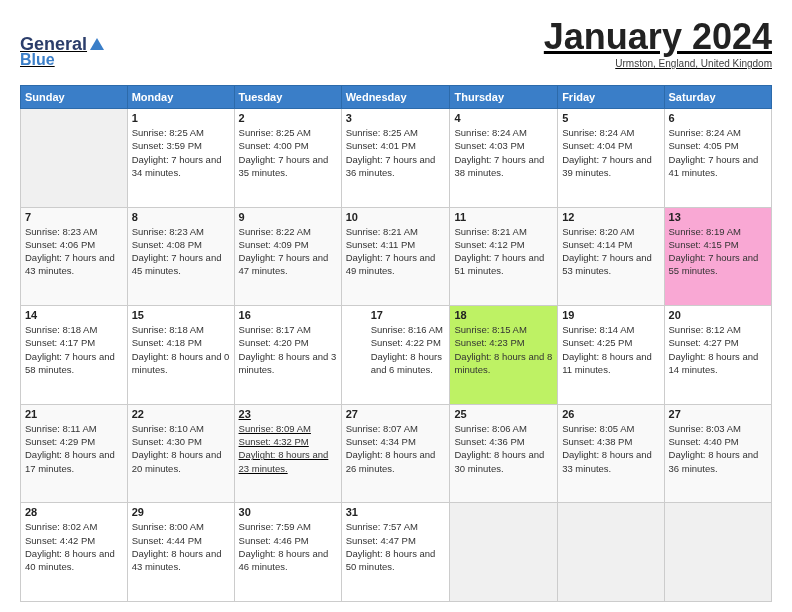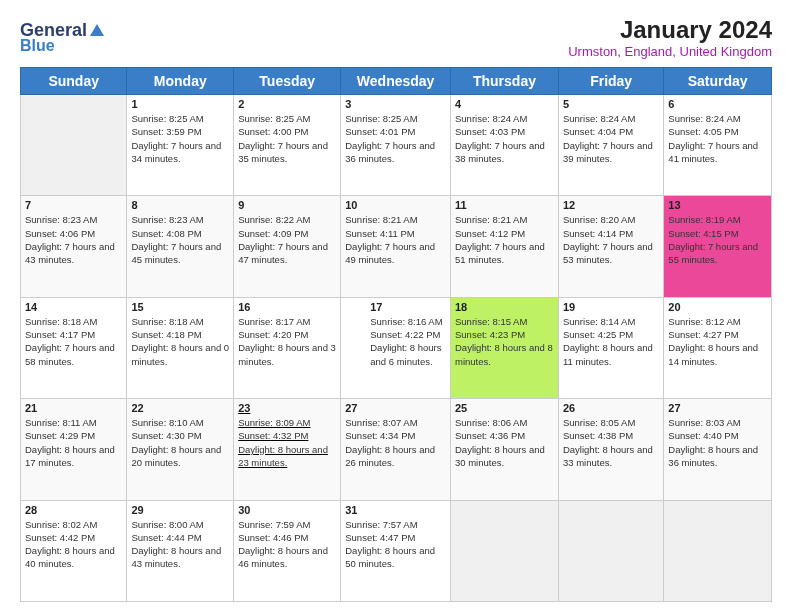--- a/index.html
+++ b/index.html
@@ -13,22 +13,23 @@
     .page {
       width: 792px;
       height: 612px;
       padding: 16px 20px 10px 20px;
       display: flex;
       flex-direction: column;
     }
     .header {
       display: flex;
       justify-content: space-between;
-      align-items: center;
-      margin-bottom: 8px;
+      align-items: flex-end;
+      margin-bottom: 16px;
+      text-decoration: underline;
     }
     .logo {
       display: flex;
       flex-direction: column;
       align-items: flex-start;
     }
     .logo-text {
       display: flex;
       align-items: center;
       font-size: 18px;
@@ -40,40 +41,40 @@
     .logo-icon {
       width: 18px;
       height: 18px;
       margin-left: 1px;
       margin-right: 1px;
     }
     .title-block {
       text-align: right;
     }
     .month-title {
-      font-size: 24px;
+      font-size: 36px;
       font-weight: bold;
       color: #222;
     }
     .location {
-      font-size: 13px;
-      color: #a21caf;
+      font-size: 10px;
+      color: #404040;
     }
     .calendar {
       flex: 1;
       border-collapse: collapse;
       width: 100%;
       font-size: 10px;
     }
     .calendar th {
       background: #3a7ec8;
       color: #fff;
       padding: 5px 4px;
-      text-align: center;
-      font-size: 14px;
+      text-align: left;
+      font-size: 11px;
       font-weight: bold;
       border: 1px solid #2c6aaa;
     }
     .calendar td {
       border: 1px solid #ccc;
       vertical-align: top;
       padding: 3px 4px;
       width: 113px;
       background: #fff;
     }
@@ -168,21 +169,21 @@
             <div class="day-detail">Sunrise: 8:21 AM<br>Sunset: 4:11 PM<br>Daylight: 7 hours and 49 minutes.</div>
           </td>
           <td style="background: rgb(249, 249, 249);">
             <span class="day-num">11</span>
             <div class="day-detail">Sunrise: 8:21 AM<br>Sunset: 4:12 PM<br>Daylight: 7 hours and 51 minutes.</div>
           </td>
           <td style="background: rgb(249, 249, 249);">
             <span class="day-num">12</span>
             <div class="day-detail">Sunrise: 8:20 AM<br>Sunset: 4:14 PM<br>Daylight: 7 hours and 53 minutes.</div>
           </td>
-          <td style="background: #ec4899;">
+          <td style="background: #f9a8d4;">
             <span class="day-num">13</span>
             <div class="day-detail">Sunrise: 8:19 AM<br>Sunset: 4:15 PM<br>Daylight: 7 hours and 55 minutes.</div>
           </td>
         </tr>
         <tr>
           <td style="background: rgb(255, 255, 255);">
             <span class="day-num">14</span>
             <div class="day-detail">Sunrise: 8:18 AM<br>Sunset: 4:17 PM<br>Daylight: 7 hours and 58 minutes.</div>
           </td>
           <td style="background: rgb(255, 255, 255);">

